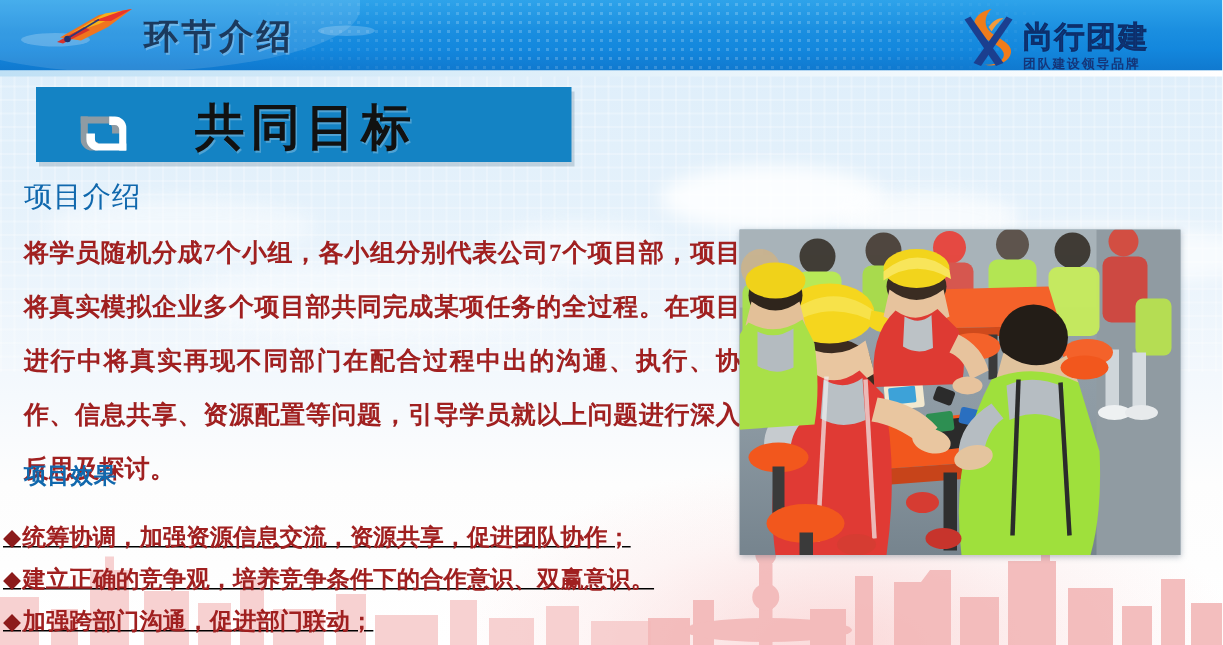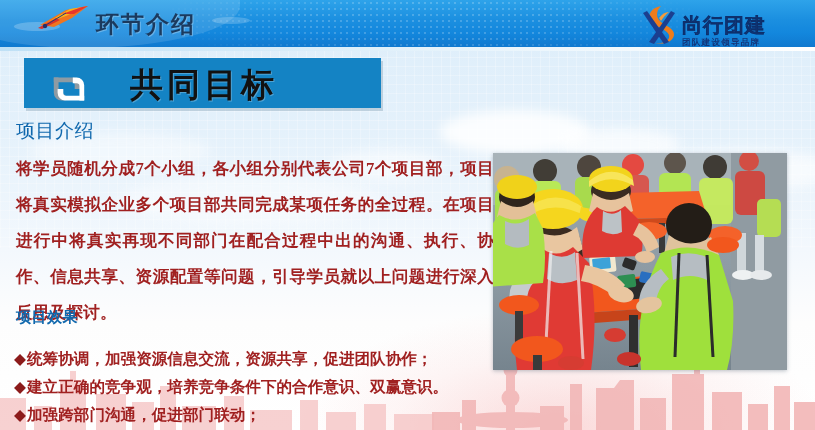--- a/index.html
+++ b/index.html
@@ -180,22 +180,23 @@
   .sec-head-2 {
     position: absolute;
     left: 16px; top: 308px;
     font-size: 15px;
     font-weight: bold;
     color: #1068ad;
     letter-spacing: 0.5px;
   }
   .bullets {
     position: absolute;
-    left: 14px; top: 345px;
+    left: 2px; top: 345px;
     width: 520px;
+    text-decoration: underline;
   }
   .bullet {
     font-family: "Liberation Serif", "DejaVu Serif", serif;
     font-size: 15.6px;
     font-weight: bold;
     color: #a02020;
     line-height: 28px;
     white-space: nowrap;
   }
   .bullet .dia { color: #8c1b1b; margin-right: 1px; }

